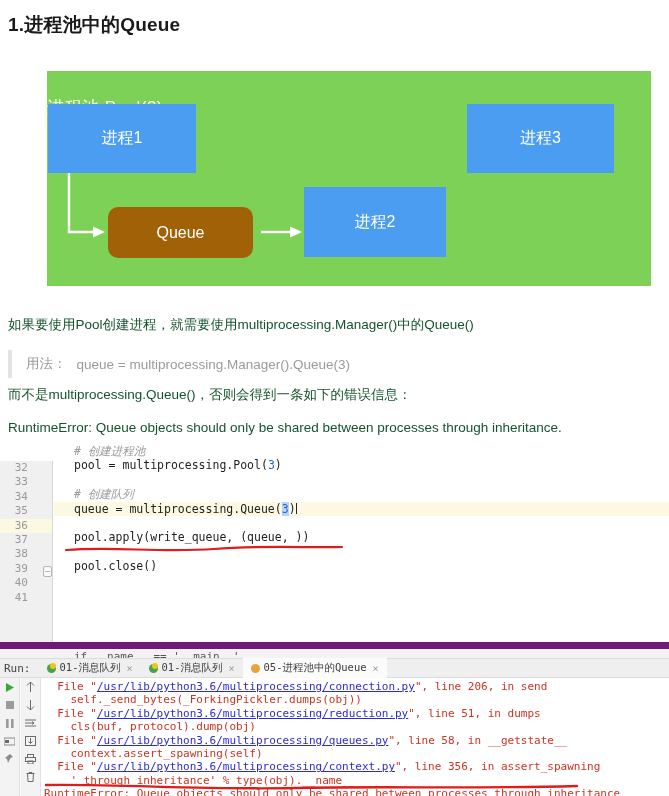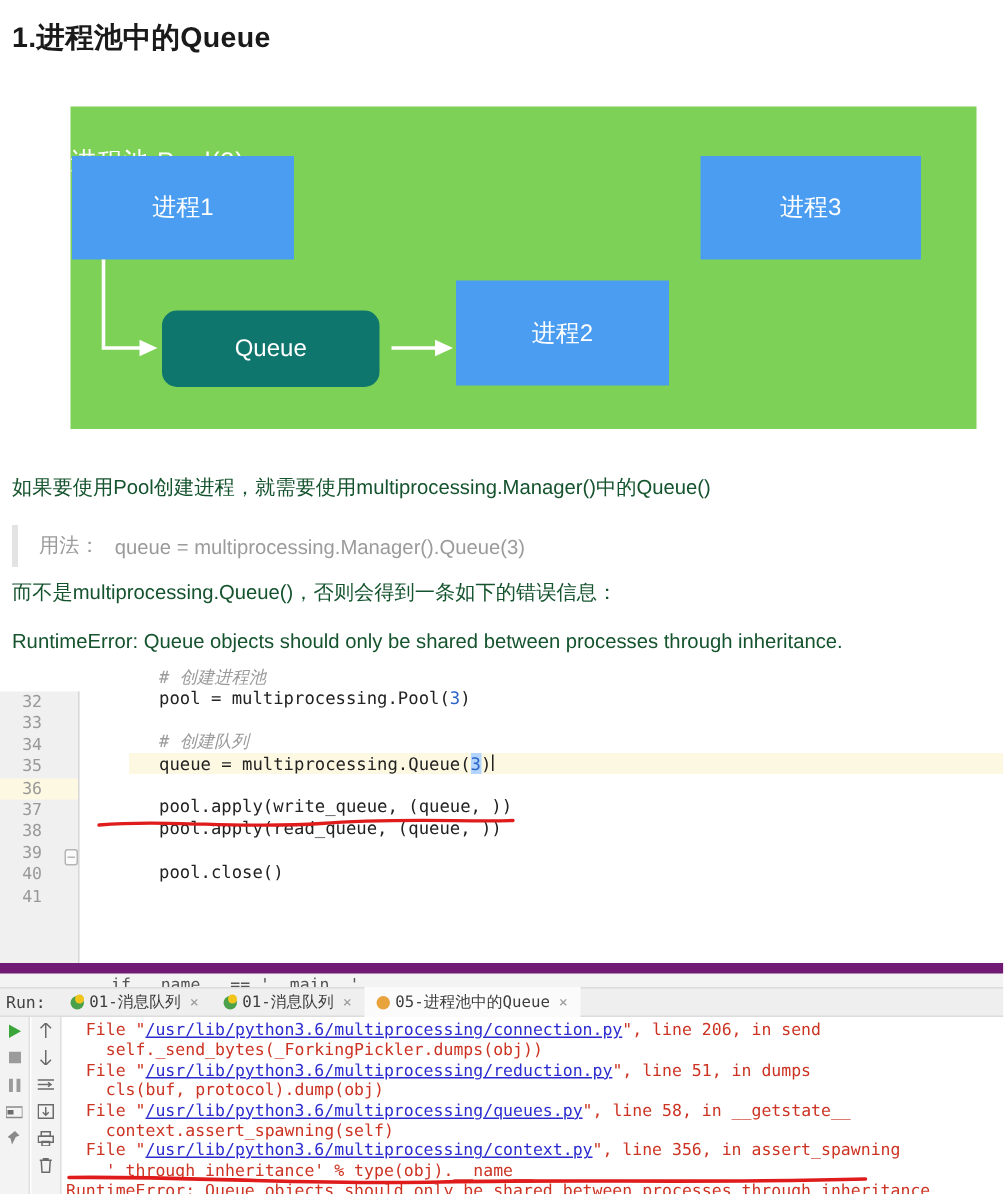--- a/index.html
+++ b/index.html
@@ -47,21 +47,21 @@
     align-items: center;
     justify-content: center;
   }
   #proc1 { left: 1px;   top: 33px;  width: 148px; height: 69px; }
   #proc3 { left: 420px; top: 33px;  width: 147px; height: 69px; }
   #proc2 { left: 257px; top: 116px; width: 142px; height: 70px; }
   .queue-box {
     position: absolute;
     left: 61px; top: 136px;
     width: 145px; height: 51px;
-    background: #0f766e;
+    background: #a16207;
     border-radius: 10px;
     color: #ffffff;
     font-size: 16px;
     display: flex; align-items: center; justify-content: center;
   }
   .arrow-svg { position: absolute; inset: 0; pointer-events: none; }
 
   
   .para {
     position: absolute;
@@ -117,21 +117,21 @@
     width: 9px; height: 11px;
     border: 1px solid #b5b5b5;
     border-radius: 2px;
     background: #fafafa;
   }
   .fold-marker::after {
     content: ""; position: absolute; left: 1px; right: 1px; top: 4px;
     height: 1px; background: #b5b5b5;
   }
   .codearea {
-    position: absolute; left: 54px; top: 0; right: 0; height: 198px; margin-left: 32px;
+    position: absolute; left: 54px; top: 0; right: 0; height: 198px;
   }
   .cl {
     height: 14.4px; line-height: 14.4px;
     padding-left: 20px;
     font-size: 11.5px;
     color: #222222;
     white-space: pre;
   }
   .cl.hl { background: #fdf8e2; }
   .row-hl-gutter { background: #fdf8e2 !important; }
@@ -269,21 +269,20 @@
       <div class="fold-marker"></div>
 
       <div class="codearea">
         <div class="cl cmt"># 创建进程池</div>
         <div class="cl"><span>pool = multiprocessing.Pool(</span><span class="num">3</span><span>)</span></div>
         <div class="cl"> </div>
         <div class="cl cmt"># 创建队列</div>
         <div class="cl hl"><span>queue = multiprocessing.Queue(</span><span class="sel num">3</span><span>)</span><span class="caret"></span></div>
         <div class="cl"> </div>
         <div class="cl">pool.apply(write_queue, (queue, ))</div>
-        <div class="cl">pool.apply(read_queue, (queue, ))</div>
         <div class="cl"> </div>
         <div class="cl">pool.close()</div>
       </div>
 
       <svg class="red-underline" viewBox="0 0 280 9">
         <path d="M 2 6 C 50 2, 95 9, 150 5 C 200 1, 245 4, 278 3" stroke="#e01b1b" stroke-width="2.2" fill="none" stroke-linecap="round"></path>
       </svg>
     </div>
 
     <div class="main-tail">

